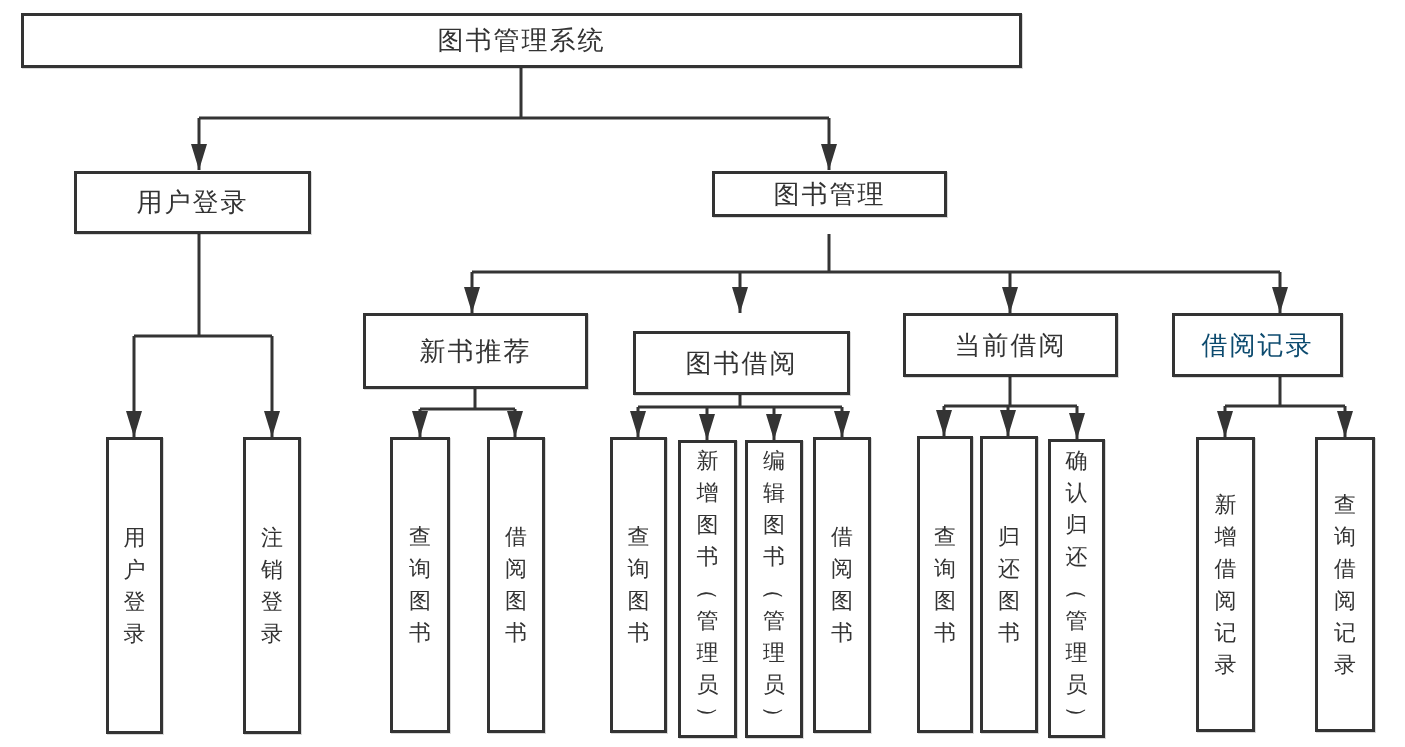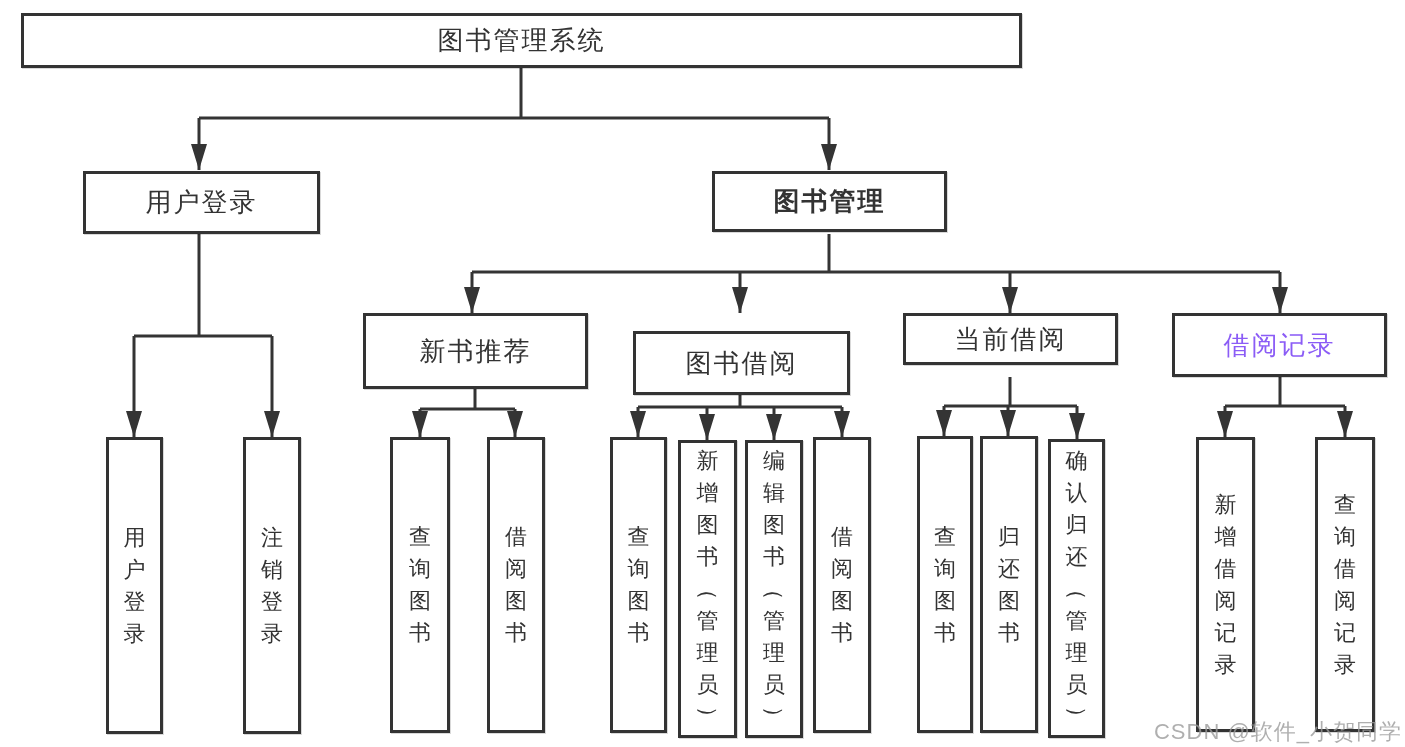--- a/index.html
+++ b/index.html
@@ -85,27 +85,27 @@
              M834 411 h16 L842 437 z
              M936 410 h16 L944 436 z
              M1000 410 h16 L1008 436 z
              M1069 413 h16 L1077 439 z
              M1217 411 h16 L1225 437 z
              M1337 411 h16 L1345 437 z"></path>
   </svg>
 
   <div class="box" style="left: 21px; top: 13px; width: 1001px; height: 55px; border-color: rgb(51, 51, 51); color: rgb(51, 51, 51);">图书管理系统</div>
 
-  <div class="box" style="left: 83px; top: 171px; width: 237px; height: 63px; border-color: rgb(51, 51, 51); color: rgb(51, 51, 51);">用户登录</div>
-  <div class="box" style="left: 712px; top: 171px; width: 235px; height: 61px; border-color: rgb(51, 51, 51); color: rgb(51, 51, 51); font-weight: bold;">图书管理</div>
+  <div class="box" style="left: 74px; top: 171px; width: 237px; height: 63px; border-color: rgb(51, 51, 51); color: rgb(51, 51, 51);">用户登录</div>
+  <div class="box" style="left: 712px; top: 171px; width: 235px; height: 46px; border-color: rgb(51, 51, 51); color: rgb(51, 51, 51);">图书管理</div>
 
   <div class="box" style="left: 363px; top: 313px; width: 225px; height: 76px; border-color: rgb(51, 51, 51); color: rgb(51, 51, 51);">新书推荐</div>
   <div class="box" style="left: 633px; top: 331px; width: 217px; height: 64px; border-color: rgb(51, 51, 51); color: rgb(51, 51, 51);">图书借阅</div>
-  <div class="box" style="left: 903px; top: 313px; width: 215px; height: 52px; border-color: rgb(51, 51, 51); color: rgb(51, 51, 51);">当前借阅</div>
-  <div class="box" style="left: 1172px; top: 313px; width: 215px; height: 64px; border-color: rgb(51, 51, 51); color: #8b5cf6;">借阅记录</div>
+  <div class="box" style="left: 903px; top: 313px; width: 215px; height: 64px; border-color: rgb(51, 51, 51); color: rgb(51, 51, 51);">当前借阅</div>
+  <div class="box" style="left: 1172px; top: 313px; width: 171px; height: 64px; border-color: rgb(51, 51, 51); color: #0c4a6e;">借阅记录</div>
 
   <div class="box vbox" style="left: 106px; top: 437px; width: 57px; height: 297px; border-color: rgb(51, 51, 51); color: rgb(51, 51, 51);">
       <span class="vchar">用</span>
       <span class="vchar">户</span>
       <span class="vchar">登</span>
       <span class="vchar">录</span>
     </div>
   <div class="box vbox" style="left: 243px; top: 437px; width: 58px; height: 297px; border-color: rgb(51, 51, 51); color: rgb(51, 51, 51);">
       <span class="vchar">注</span>
       <span class="vchar">销</span>
@@ -195,14 +195,13 @@
     </div>
   <div class="box vbox" style="left: 1315px; top: 437px; width: 60px; height: 295px; border-color: rgb(51, 51, 51); color: rgb(51, 51, 51);">
       <span class="vchar">查</span>
       <span class="vchar">询</span>
       <span class="vchar">借</span>
       <span class="vchar">阅</span>
       <span class="vchar">记</span>
       <span class="vchar">录</span>
     </div>
 
-  <div class="watermark" style="color: rgb(156, 156, 156);">CSDN @软件_小贺同学</div>
 </div>
 
 </body></html>

